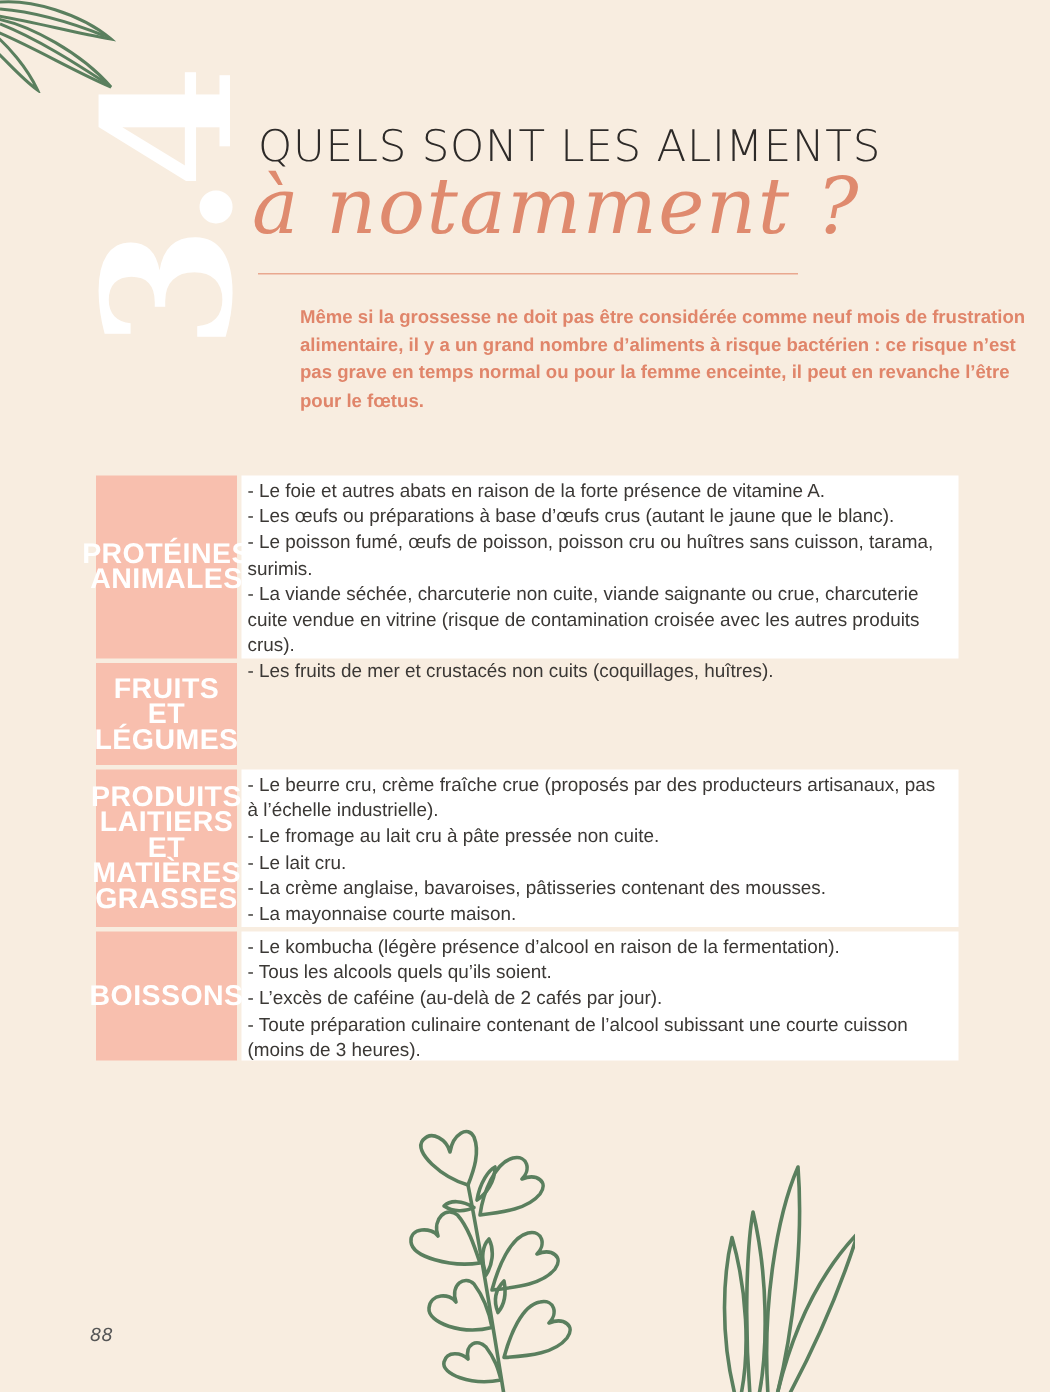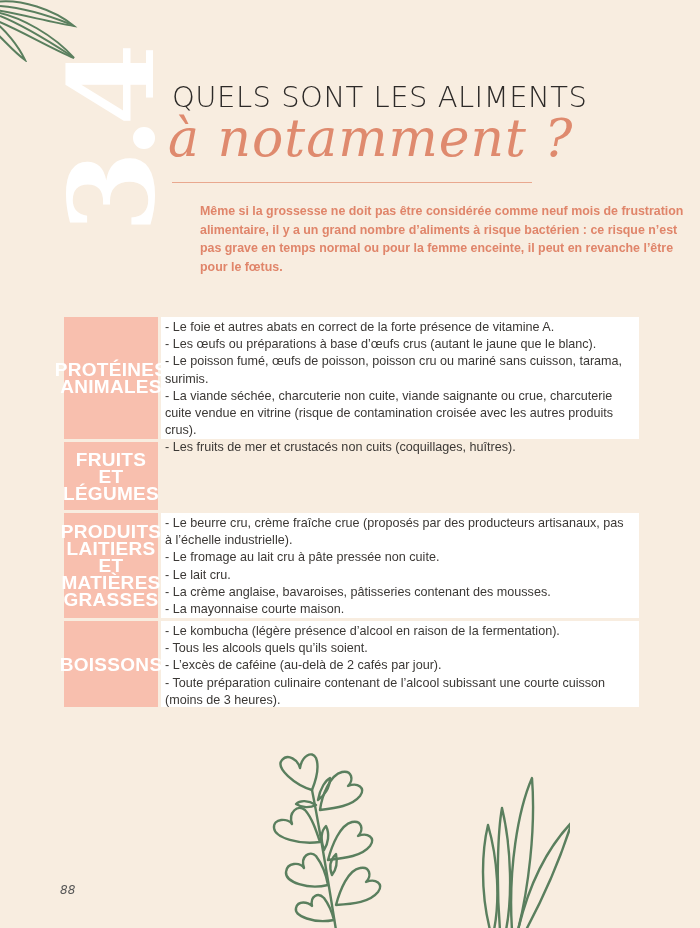--- a/index.html
+++ b/index.html
@@ -105,23 +105,23 @@
 <div class="title-rule"></div>
 
 <div class="intro">Même si la grossesse ne doit pas être considérée comme neuf mois de frustration alimentaire, il y a un grand nombre d’aliments à risque bactérien : ce risque n’est pas grave en temps normal ou pour la femme enceinte, il peut en revanche l’être pour le fœtus.</div>
 
 <div class="table">
   <div class="row" style="height:122px;">
     <div class="row-head">
       <span>PROTÉINES ANIMALES</span>
     </div>
     <div class="row-body">
-      <div>- Le foie et autres abats en correct de la forte présence de vitamine A.</div>
+      <div>- Le foie et autres abats en raison de la forte présence de vitamine A.</div>
       <div>- Les œufs ou préparations à base d’œufs crus (autant le jaune que le blanc).</div>
-      <div>- Le poisson fumé, œufs de poisson, poisson cru ou mariné sans cuisson, tarama, surimis.</div>
+      <div>- Le poisson fumé, œufs de poisson, poisson cru ou huîtres sans cuisson, tarama, surimis.</div>
       <div>- La viande séchée, charcuterie non cuite, viande saignante ou crue, charcuterie cuite vendue en vitrine (risque de contamination croisée avec les autres produits crus).</div>
       <div>- Les fruits de mer et crustacés non cuits (coquillages, huîtres).</div>
     </div>
   </div>
   <div class="row" style="height:68px;">
     <div class="row-head">
       <span>FRUITS ET LÉGUMES</span>
     </div>
   </div>
   <div class="row" style="height:105px;">

